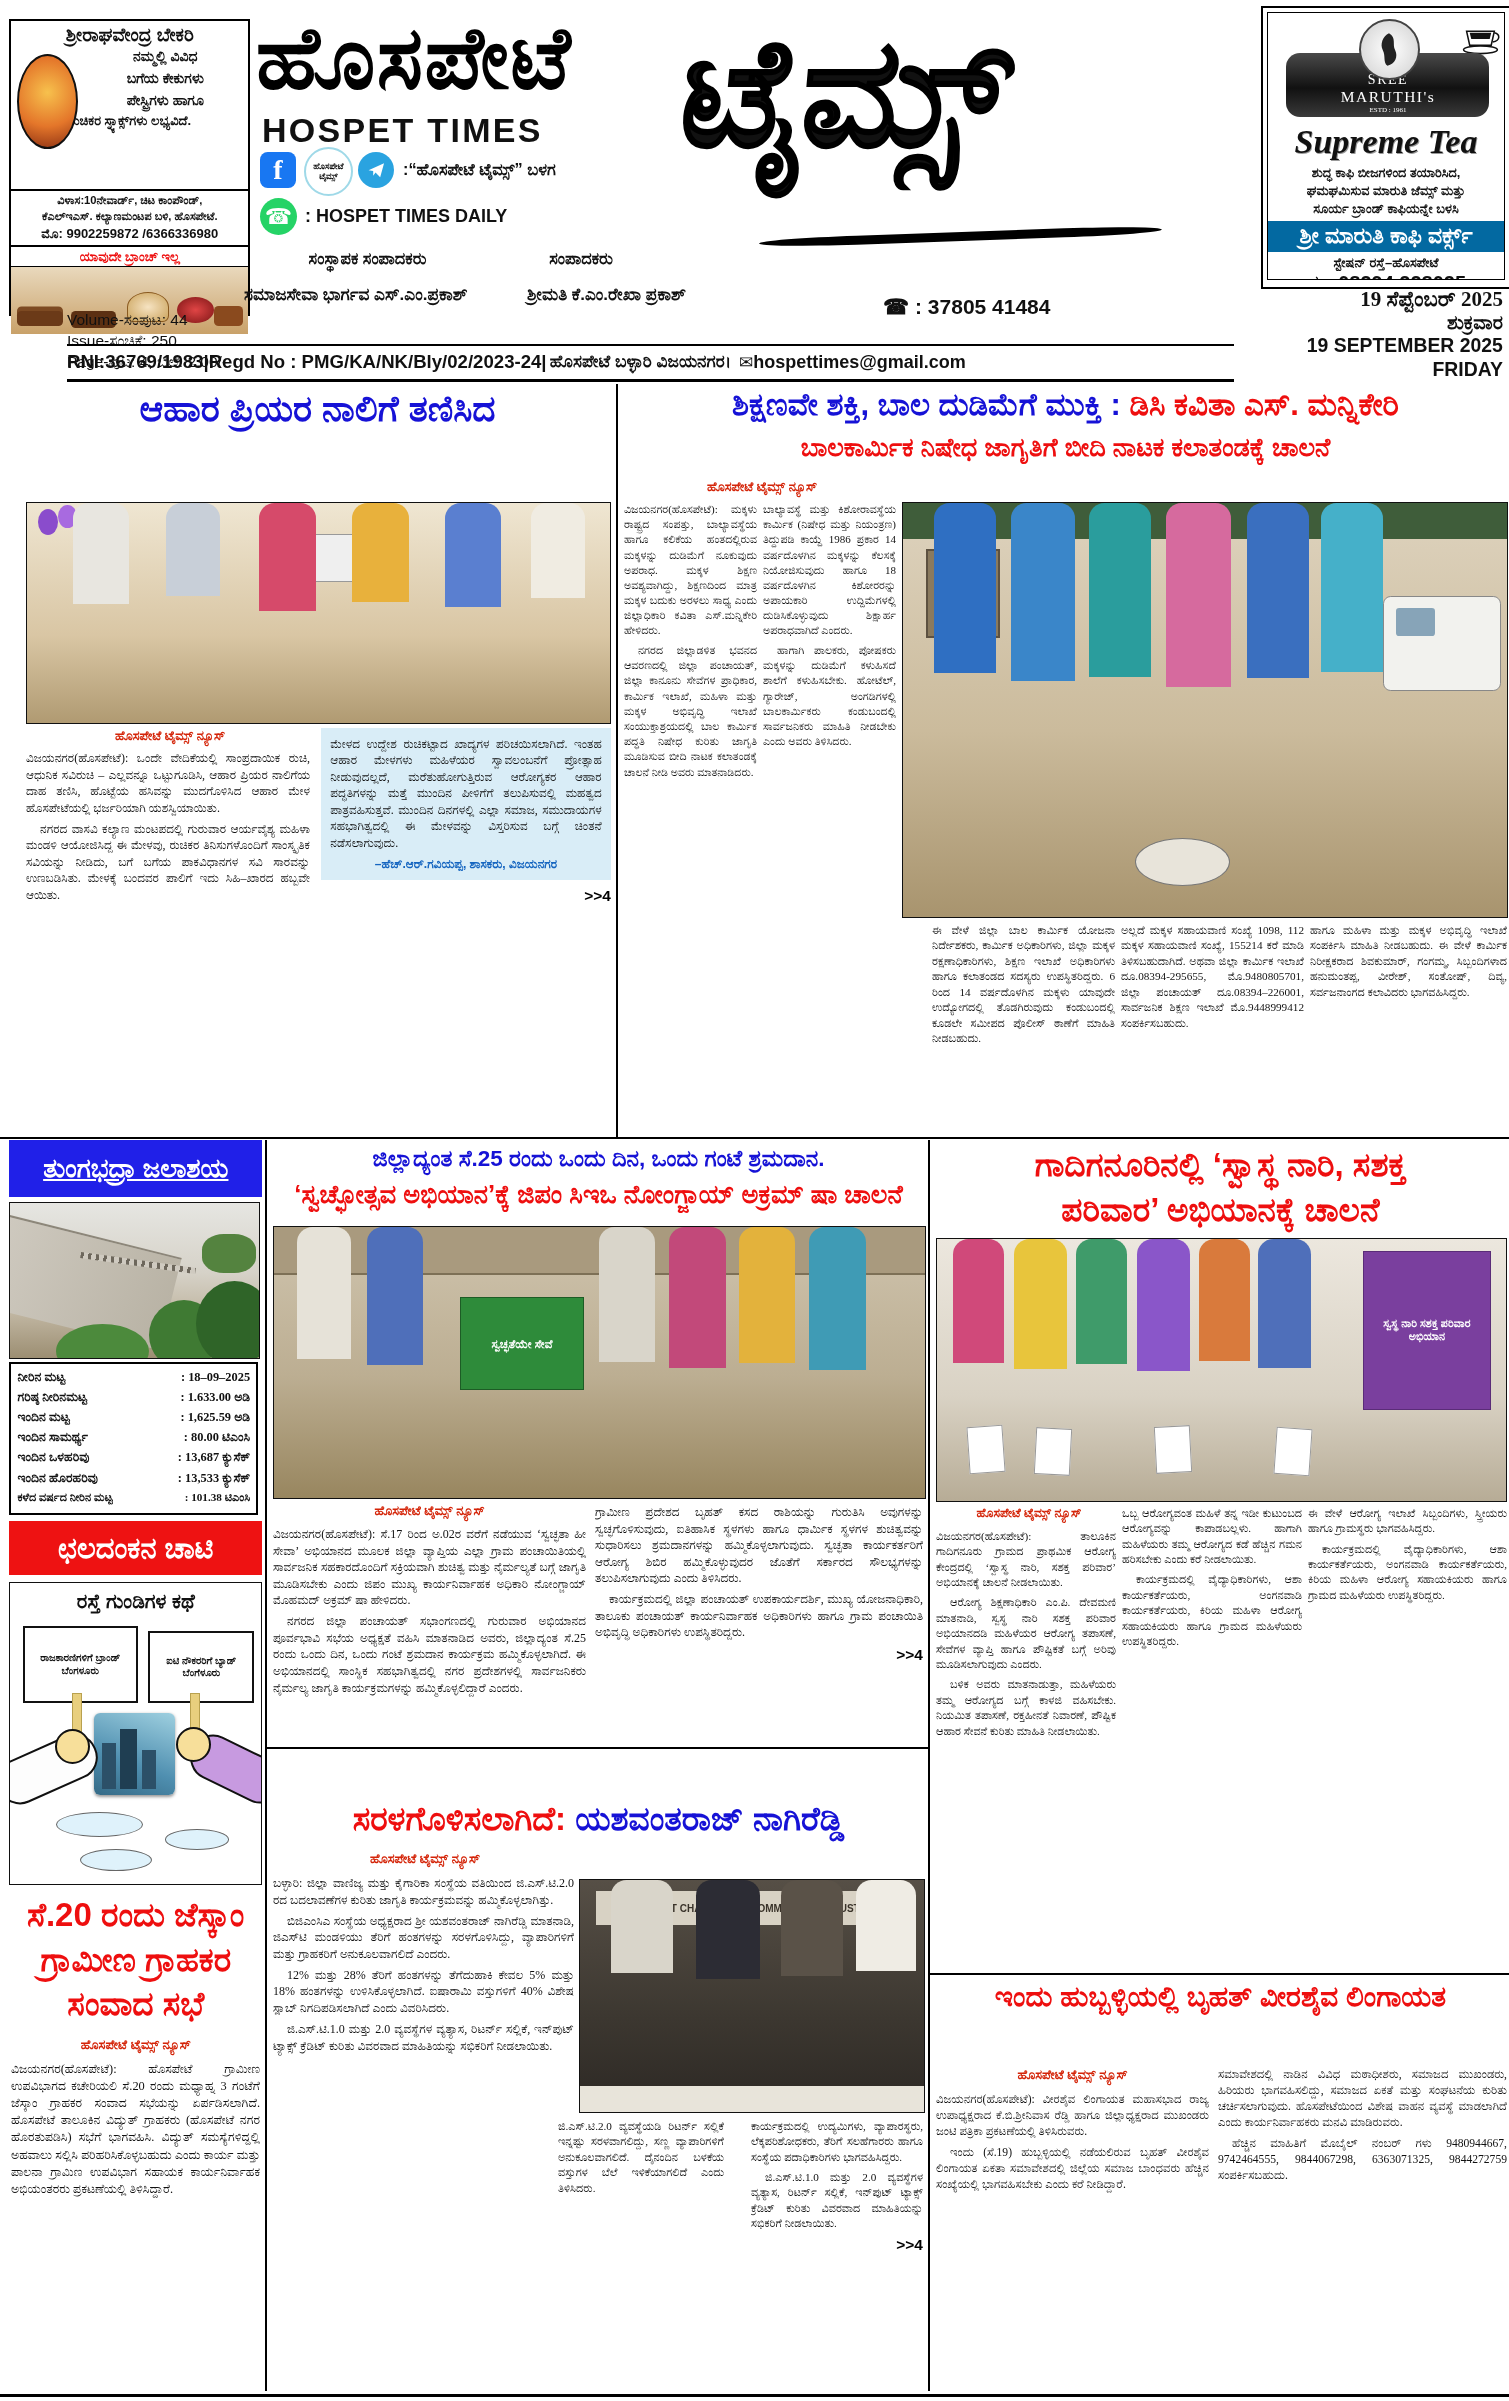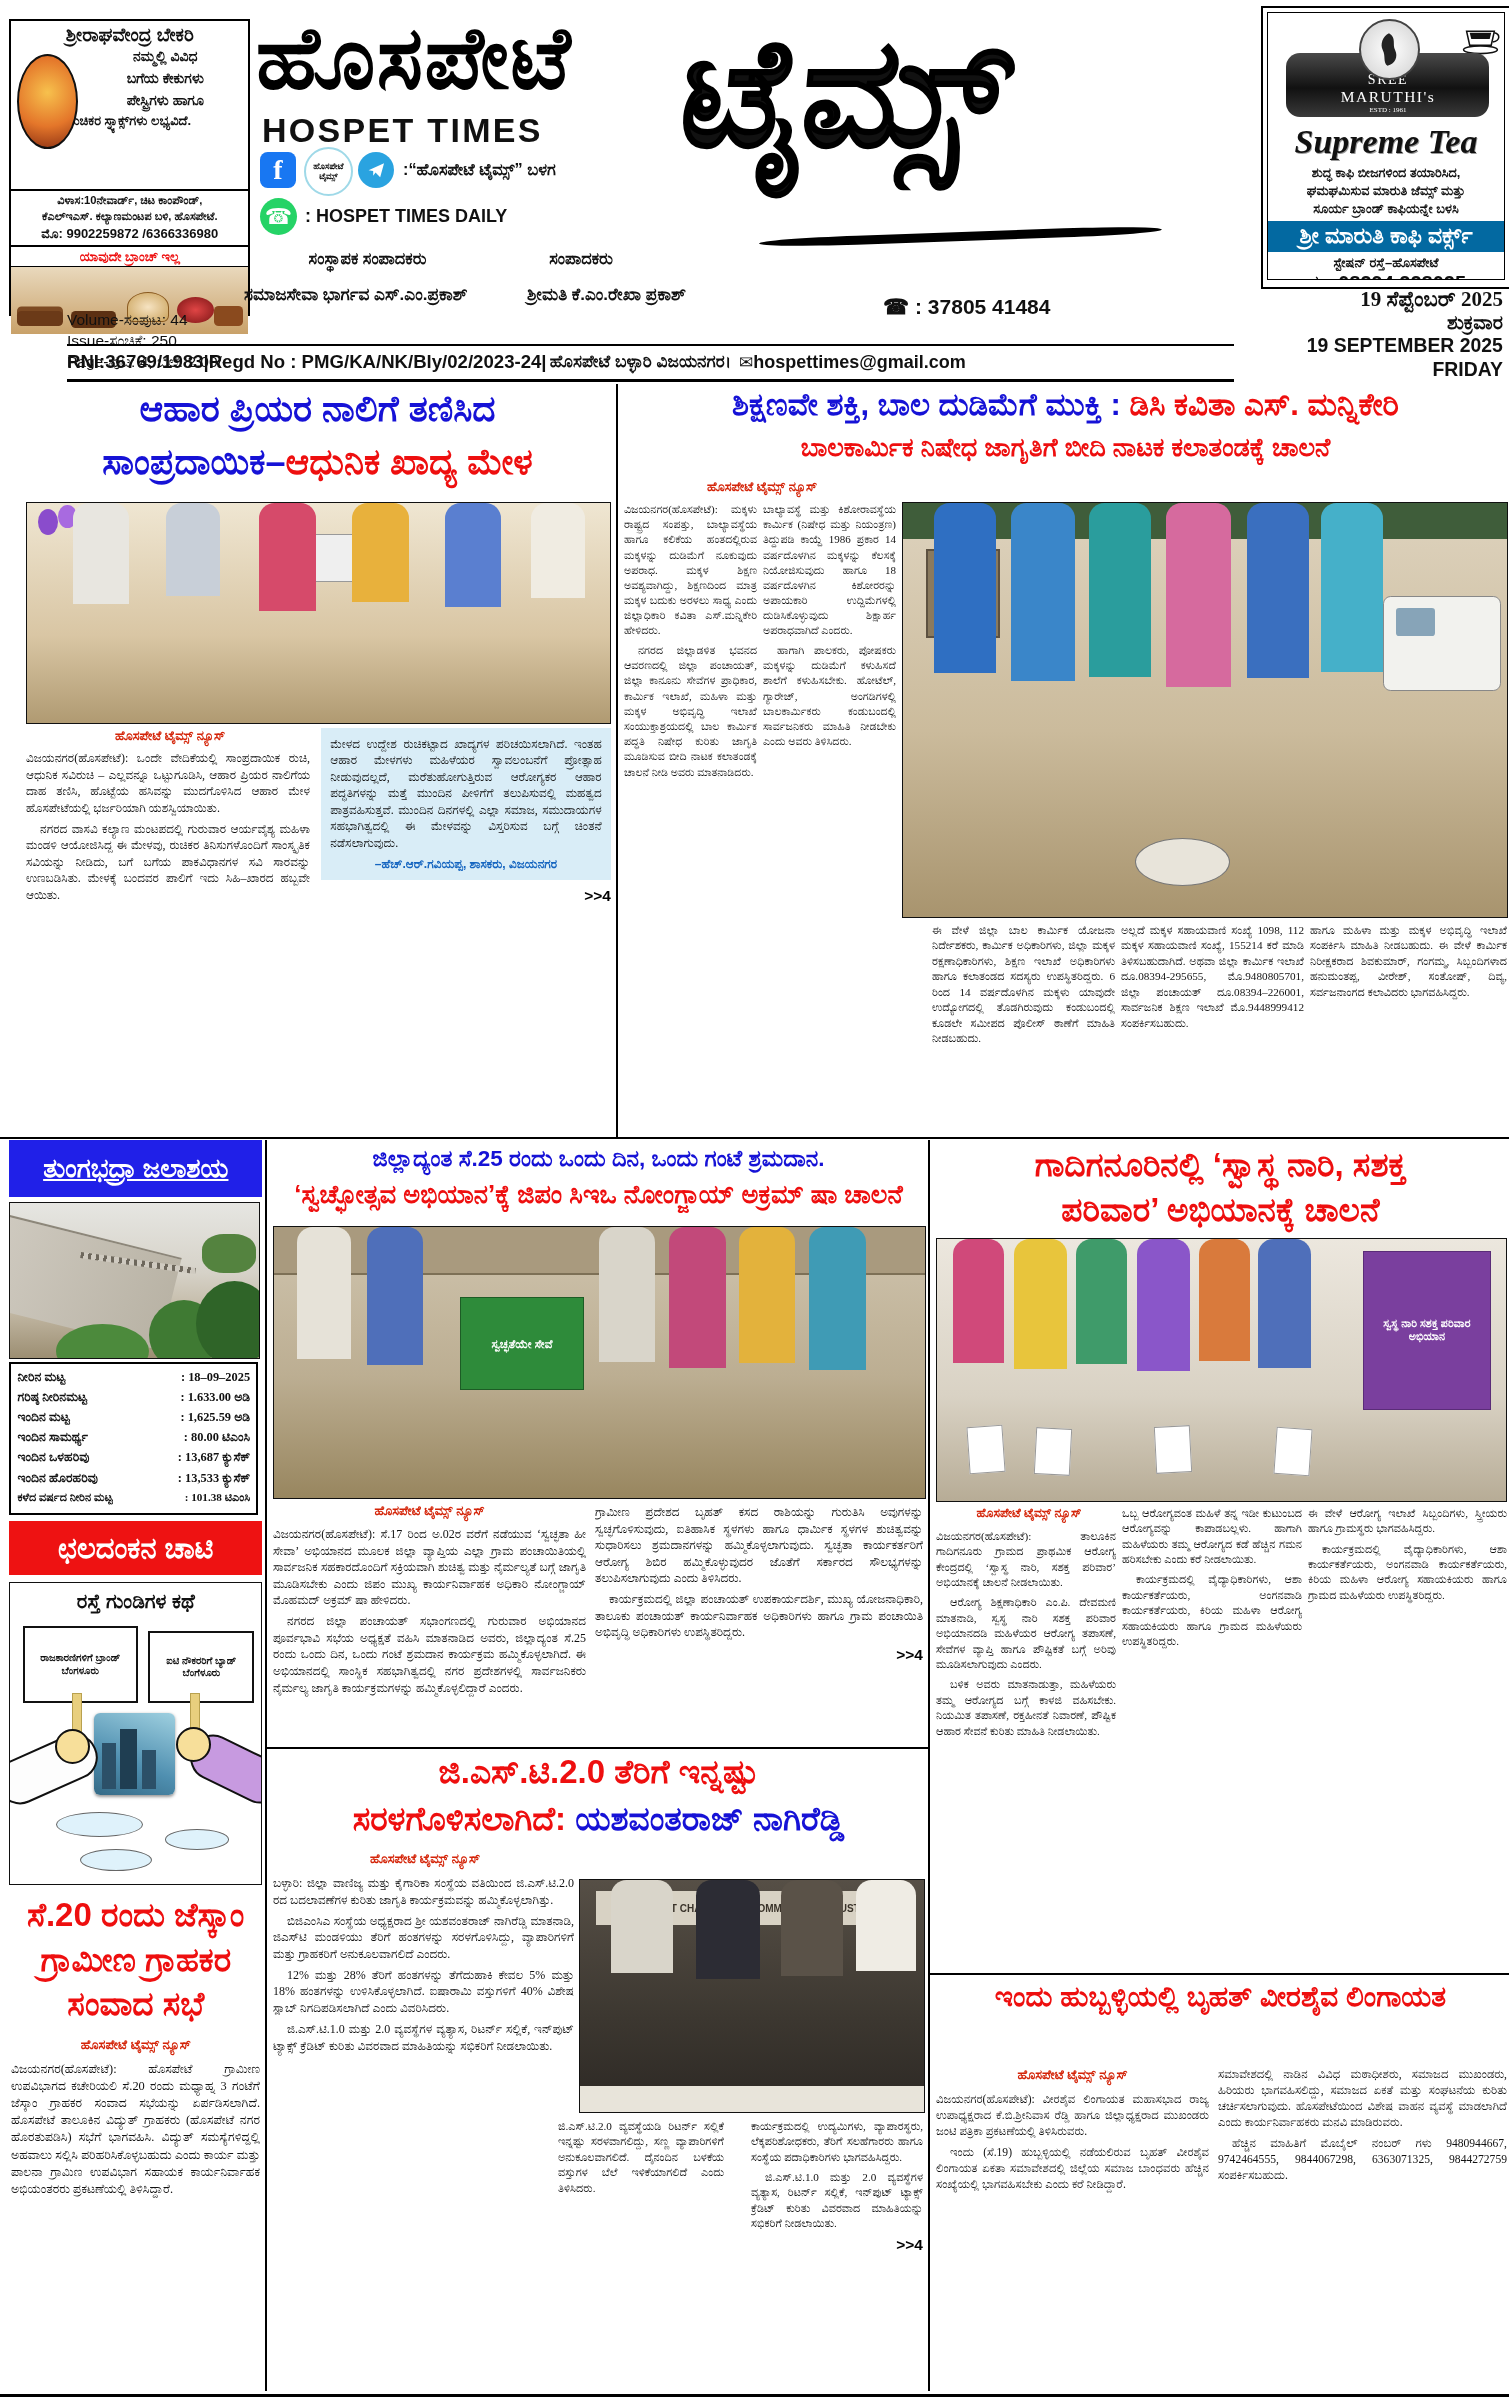--- a/index.html
+++ b/index.html
@@ -144,23 +144,20 @@
 
   <div class="vrule" style="left:616px;top:384px;height:753px;"></div>
   <div class="hrule" style="left:0px;top:1137px;width:1510px;height:2.3px;"></div>
   <div class="vrule" style="left:265px;top:1140px;height:1251px;"></div>
   <div class="vrule" style="left:928px;top:1140px;height:1251px;"></div>
   <div class="hrule" style="left:267px;top:1747px;width:661px;height:2.3px;"></div>
   <div class="hrule" style="left:930px;top:1973px;width:579px;height:2.3px;"></div>
   <div class="hrule" style="left:0px;top:2394px;width:1510px;height:3.1px;"></div>
 
   <div class="abs hl ctr blue" style="left:23px;top:387px;width:589px;font-size:36px;">ಆಹಾರ ಪ್ರಿಯರ ನಾಲಿಗೆ ತಣಿಸಿದ</div>
-  <div class="abs hl ctr" style="left:23px;top:440px;width:589px;font-size:36px;">
-    <span class="blue">ಸಾಂಪ್ರದಾಯಿಕ–</span><span class="red">ಆಧುನಿಕ ಖಾದ್ಯ ಮೇಳ</span>
-  </div>
   <div class="photo" style="left:26px;top:502px;width:583px;height:220px;background:linear-gradient(#efe6d2 0%,#d9c6a4 60%,#b09a72 100%);">
     <div class="abs" style="left:11px;top:6.2px;width:20px;height:26px;background:#8a4ccc;border-radius:50%;"></div>
     <div class="abs" style="left:31px;top:1.5px;width:18.6px;height:23px;background:#a86ae0;border-radius:50%;"></div>
     <div class="abs" style="left:256px;top:31px;width:93px;height:46px;background:#efefef;border:1.5px solid #999;border-radius:3.1px;"></div>
     <div class="person" style="left:46px;width:56px;height:101px;background:#e8e6e0;">
         <i></i>
       </div>
     <div class="person" style="left:139px;width:54px;height:93px;background:#c8cfd8;">
         <i></i>
       </div>
@@ -381,21 +378,20 @@
   </div>
   <div class="abs bodycol" style="left:1122px;top:1506px;width:180px;height:460px;font-size:11.2px;">
     <p class="noind">ಒಬ್ಬ ಆರೋಗ್ಯವಂತ ಮಹಿಳೆ ತನ್ನ ಇಡೀ ಕುಟುಂಬದ ಆರೋಗ್ಯವನ್ನು ಕಾಪಾಡಬಲ್ಲಳು. ಹಾಗಾಗಿ ಮಹಿಳೆಯರು ತಮ್ಮ ಆರೋಗ್ಯದ ಕಡೆ ಹೆಚ್ಚಿನ ಗಮನ ಹರಿಸಬೇಕು ಎಂದು ಕರೆ ನೀಡಲಾಯಿತು.</p>
     <p>ಕಾರ್ಯಕ್ರಮದಲ್ಲಿ ವೈದ್ಯಾಧಿಕಾರಿಗಳು, ಆಶಾ ಕಾರ್ಯಕರ್ತೆಯರು, ಅಂಗನವಾಡಿ ಕಾರ್ಯಕರ್ತೆಯರು, ಕಿರಿಯ ಮಹಿಳಾ ಆರೋಗ್ಯ ಸಹಾಯಕಿಯರು ಹಾಗೂ ಗ್ರಾಮದ ಮಹಿಳೆಯರು ಉಪಸ್ಥಿತರಿದ್ದರು.</p>
   </div>
   <div class="abs bodycol" style="left:1308px;top:1506px;width:199px;height:460px;font-size:11.2px;">
     <p class="noind">ಈ ವೇಳೆ ಆರೋಗ್ಯ ಇಲಾಖೆ ಸಿಬ್ಬಂದಿಗಳು, ಸ್ತ್ರೀಯರು ಹಾಗೂ ಗ್ರಾಮಸ್ಥರು ಭಾಗವಹಿಸಿದ್ದರು.</p>
     <p>ಕಾರ್ಯಕ್ರಮದಲ್ಲಿ ವೈದ್ಯಾಧಿಕಾರಿಗಳು, ಆಶಾ ಕಾರ್ಯಕರ್ತೆಯರು, ಅಂಗನವಾಡಿ ಕಾರ್ಯಕರ್ತೆಯರು, ಕಿರಿಯ ಮಹಿಳಾ ಆರೋಗ್ಯ ಸಹಾಯಕಿಯರು ಹಾಗೂ ಗ್ರಾಮದ ಮಹಿಳೆಯರು ಉಪಸ್ಥಿತರಿದ್ದರು.</p>
   </div>
 
-  <div class="abs hl ctr red" style="left:270px;top:1752px;width:657px;font-size:33px;">ಜಿ.ಎಸ್.ಟಿ.2.0 ತೆರಿಗೆ ಇನ್ನಷ್ಟು</div>
   <div class="abs hl ctr" style="left:270px;top:1799px;width:657px;font-size:33px;">
     <span class="red">ಸರಳಗೊಳಿಸಲಾಗಿದೆ: </span><span class="blue">ಯಶವಂತರಾಜ್ ನಾಗಿರೆಡ್ಡಿ</span>
   </div>
   <div class="abs byline" style="left:270px;top:1851px;width:310px;">ಹೊಸಪೇಟೆ ಟೈಮ್ಸ್ ನ್ಯೂಸ್</div>
   <div class="abs bodycol" style="left:273px;top:1875px;width:301px;height:511px;">
     <p class="noind">ಬಳ್ಳಾರಿ: ಜಿಲ್ಲಾ ವಾಣಿಜ್ಯ ಮತ್ತು ಕೈಗಾರಿಕಾ ಸಂಸ್ಥೆಯ ವತಿಯಿಂದ ಜಿ.ಎಸ್.ಟಿ.2.0 ರದ ಬದಲಾವಣೆಗಳ ಕುರಿತು ಜಾಗೃತಿ ಕಾರ್ಯಕ್ರಮವನ್ನು ಹಮ್ಮಿಕೊಳ್ಳಲಾಗಿತ್ತು.</p>
     <p>ಬಿಜಿಎಂಸಿಎ ಸಂಸ್ಥೆಯ ಅಧ್ಯಕ್ಷರಾದ ಶ್ರೀ ಯಶವಂತರಾಜ್ ನಾಗಿರೆಡ್ಡಿ ಮಾತನಾಡಿ, ಜಿಎಸ್‌ಟಿ ಮಂಡಳಿಯು ತೆರಿಗೆ ಹಂತಗಳನ್ನು ಸರಳಗೊಳಿಸಿದ್ದು, ವ್ಯಾಪಾರಿಗಳಿಗೆ ಮತ್ತು ಗ್ರಾಹಕರಿಗೆ ಅನುಕೂಲವಾಗಲಿದೆ ಎಂದರು.</p>
     <p>12% ಮತ್ತು 28% ತೆರಿಗೆ ಹಂತಗಳನ್ನು ತೆಗೆದುಹಾಕಿ ಕೇವಲ 5% ಮತ್ತು 18% ಹಂತಗಳನ್ನು ಉಳಿಸಿಕೊಳ್ಳಲಾಗಿದೆ. ಐಷಾರಾಮಿ ವಸ್ತುಗಳಿಗೆ 40% ವಿಶೇಷ ಸ್ಲಾಬ್ ನಿಗದಿಪಡಿಸಲಾಗಿದೆ ಎಂದು ವಿವರಿಸಿದರು.</p>
     <p>ಜಿ.ಎಸ್.ಟಿ.1.0 ಮತ್ತು 2.0 ವ್ಯವಸ್ಥೆಗಳ ವ್ಯತ್ಯಾಸ, ರಿಟರ್ನ್ ಸಲ್ಲಿಕೆ, ಇನ್‌ಪುಟ್ ಟ್ಯಾಕ್ಸ್ ಕ್ರೆಡಿಟ್ ಕುರಿತು ವಿವರವಾದ ಮಾಹಿತಿಯನ್ನು ಸಭಿಕರಿಗೆ ನೀಡಲಾಯಿತು.</p>
   </div>

